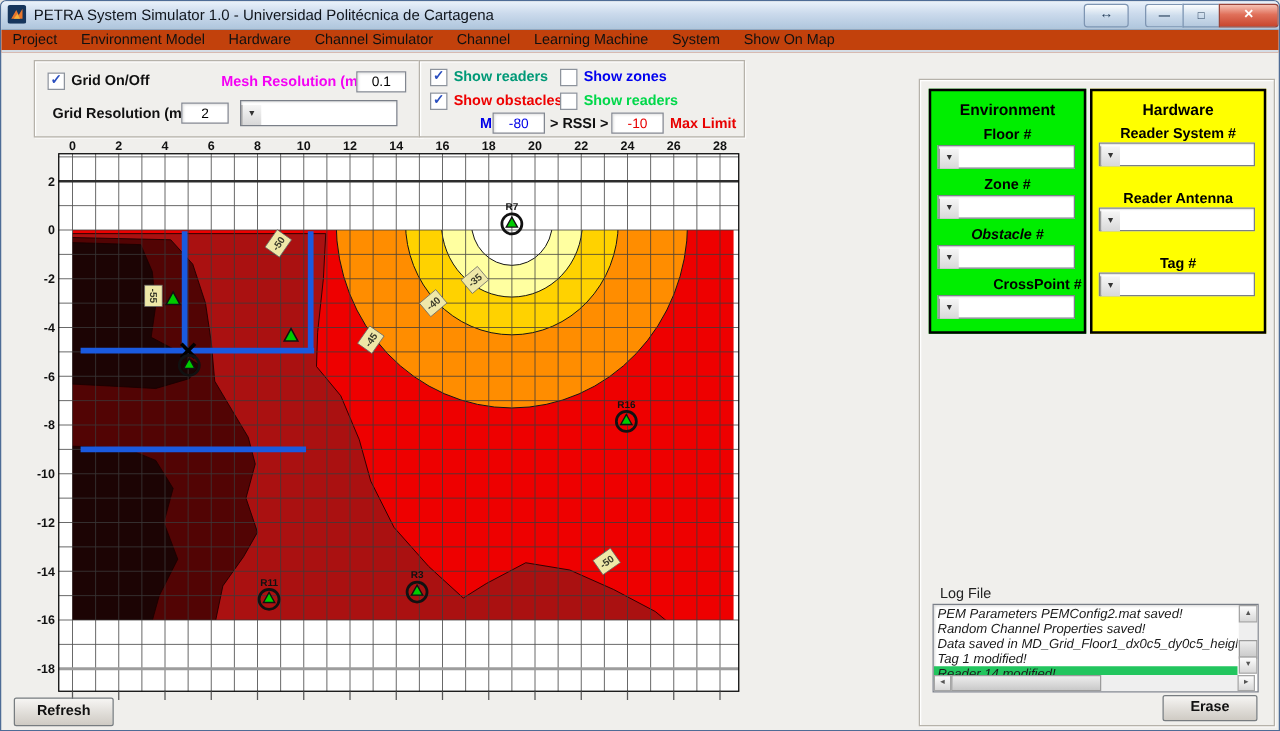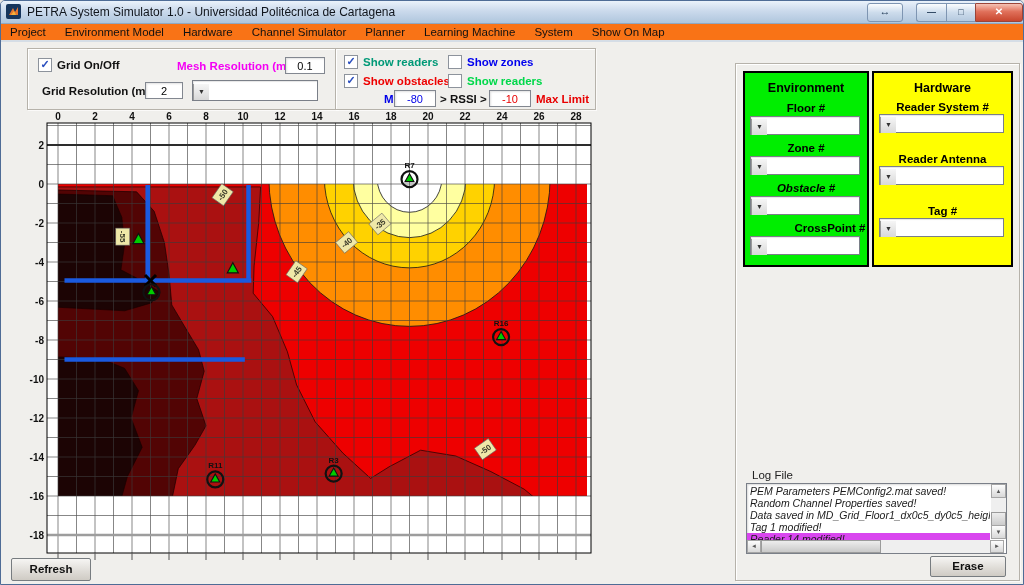--- a/index.html
+++ b/index.html
@@ -18,21 +18,21 @@
             border-radius:3px;background:linear-gradient(#FBFDFE,#CDDCEC 50%,#B5C9DE);
             text-align:center;font-size:11px;line-height:15px;color:#28405C;font-weight:bold;}
   .btn-group{position:absolute;right:8px;top:2px;height:17px;display:flex;}
   .wbtn{height:17px;border:1px solid #7E95B2;background:linear-gradient(#FBFDFE,#CDDCEC 50%,#B5C9DE);
         text-align:center;font-size:9px;line-height:16px;color:#28405C;font-weight:bold;}
   .wbtn.min{width:29px;border-radius:3px 0 0 3px;border-right:none;}
   .wbtn.max{width:28px;border-right:none;}
   .wbtn.close{width:46px;border-radius:0 3px 3px 0;border-color:#9A4438;
         background:linear-gradient(#F6C2B4,#E0705A 45%,#C8462E);color:#FFF;font-size:10px;}
   
-  .menubar{position:absolute;left:0;top:23px;width:100%;height:18px;background:#f97316;
+  .menubar{position:absolute;left:0;top:23px;width:100%;height:18px;background:#c2410c;
            border-bottom:2px solid #D5DDE6;display:flex;gap:19px;padding-left:9px;box-sizing:border-box;}
   .menu-item{font-size:11.5px;color:#111;line-height:17px;white-space:nowrap;}
   
   .gpanel{position:absolute;border:1px solid #B6B2AA;background:#F0EFEC;
           box-shadow:inset 1px 1px 0 #FFFFFF,1px 1px 0 rgba(255,255,255,.7);}
   .lbl{font-size:11.5px;font-weight:bold;color:#111;white-space:nowrap;}
   .field{position:absolute;background:#FFF;border:1px solid #828790;
          box-shadow:inset 1px 1px 2px rgba(0,0,0,.12);font-size:11px;text-align:center;
          font-family:"Liberation Sans",sans-serif;padding:0;}
   .cbrow{position:absolute;display:flex;align-items:center;gap:5px;}
@@ -44,21 +44,21 @@
   .combo .dbtn{width:15px;background:linear-gradient(#F6F6F6,#D8D8D8);border-left:1px solid #9A9A9A;
          text-align:center;font-size:7px;line-height:16px;color:#333;}
   .color-panel{position:absolute;border:2px solid #000;}
   .cp-title{position:absolute;width:100%;text-align:center;font-size:12.5px;font-weight:bold;color:#000;}
   .cp-label{position:absolute;width:100%;text-align:center;font-size:11.5px;font-weight:bold;color:#000;}
   
   .listbox{position:absolute;background:#FFF;border:1px solid #7A7F88;overflow:hidden;
            box-shadow:inset 1px 1px 2px rgba(0,0,0,.15);}
   .log-row{height:12px;line-height:12px;font-size:10.5px;font-style:italic;color:#1A1A1A;
            padding-left:3px;white-space:nowrap;overflow:hidden;}
-  .log-row.sel{background:#d946ef;}
+  .log-row.sel{background:#22c55e;}
   .sbar{position:absolute;background:#EFEFEF;}
   .sbtn{position:absolute;background:linear-gradient(#FDFDFD,#D8D8D8);border:1px solid #A5A5A5;
         text-align:center;color:#555;}
   .sthumb{position:absolute;background:linear-gradient(#EDEDED,#C9C9C9);border:1px solid #9B9B9B;}
   .pushbtn{position:absolute;background:linear-gradient(#F6F5F3,#DEDBD6 60%,#CFCBC4);
         border:1px solid #777C80;border-radius:2px;text-align:center;
         font-size:11.5px;font-weight:bold;color:#111;}
   .magenta{color:#F400F4;}
   .c-readers{color:#009977;} .c-zones{color:#0000EE;} .c-obstacles{color:#EE0000;}
   .c-clusters{color:#00D84A;} .c-blue{color:#0000E8;} .c-red{color:#E80000;}
@@ -84,21 +84,21 @@
       <div class="wbtn max">□</div>
       <div class="wbtn close">✕</div>
     </div>
   </div>
 
   <div class="menubar" id="menubar">
       <span class="menu-item">Project</span>
       <span class="menu-item">Environment Model</span>
       <span class="menu-item">Hardware</span>
       <span class="menu-item">Channel Simulator</span>
-      <span class="menu-item">Planner</span>
+      <span class="menu-item">Channel</span>
       <span class="menu-item">Learning Machine</span>
       <span class="menu-item">System</span>
       <span class="menu-item">Show On Map</span>
     </div>
 
   <div class="gpanel" style="left:26px;top:47px;width:309px;height:60px;">
     <div class="cbrow" style="left:10px;top:9px;">
       <span class="cbox">✓</span>
       <span class="lbl">Grid On/Off</span>
     </div>

